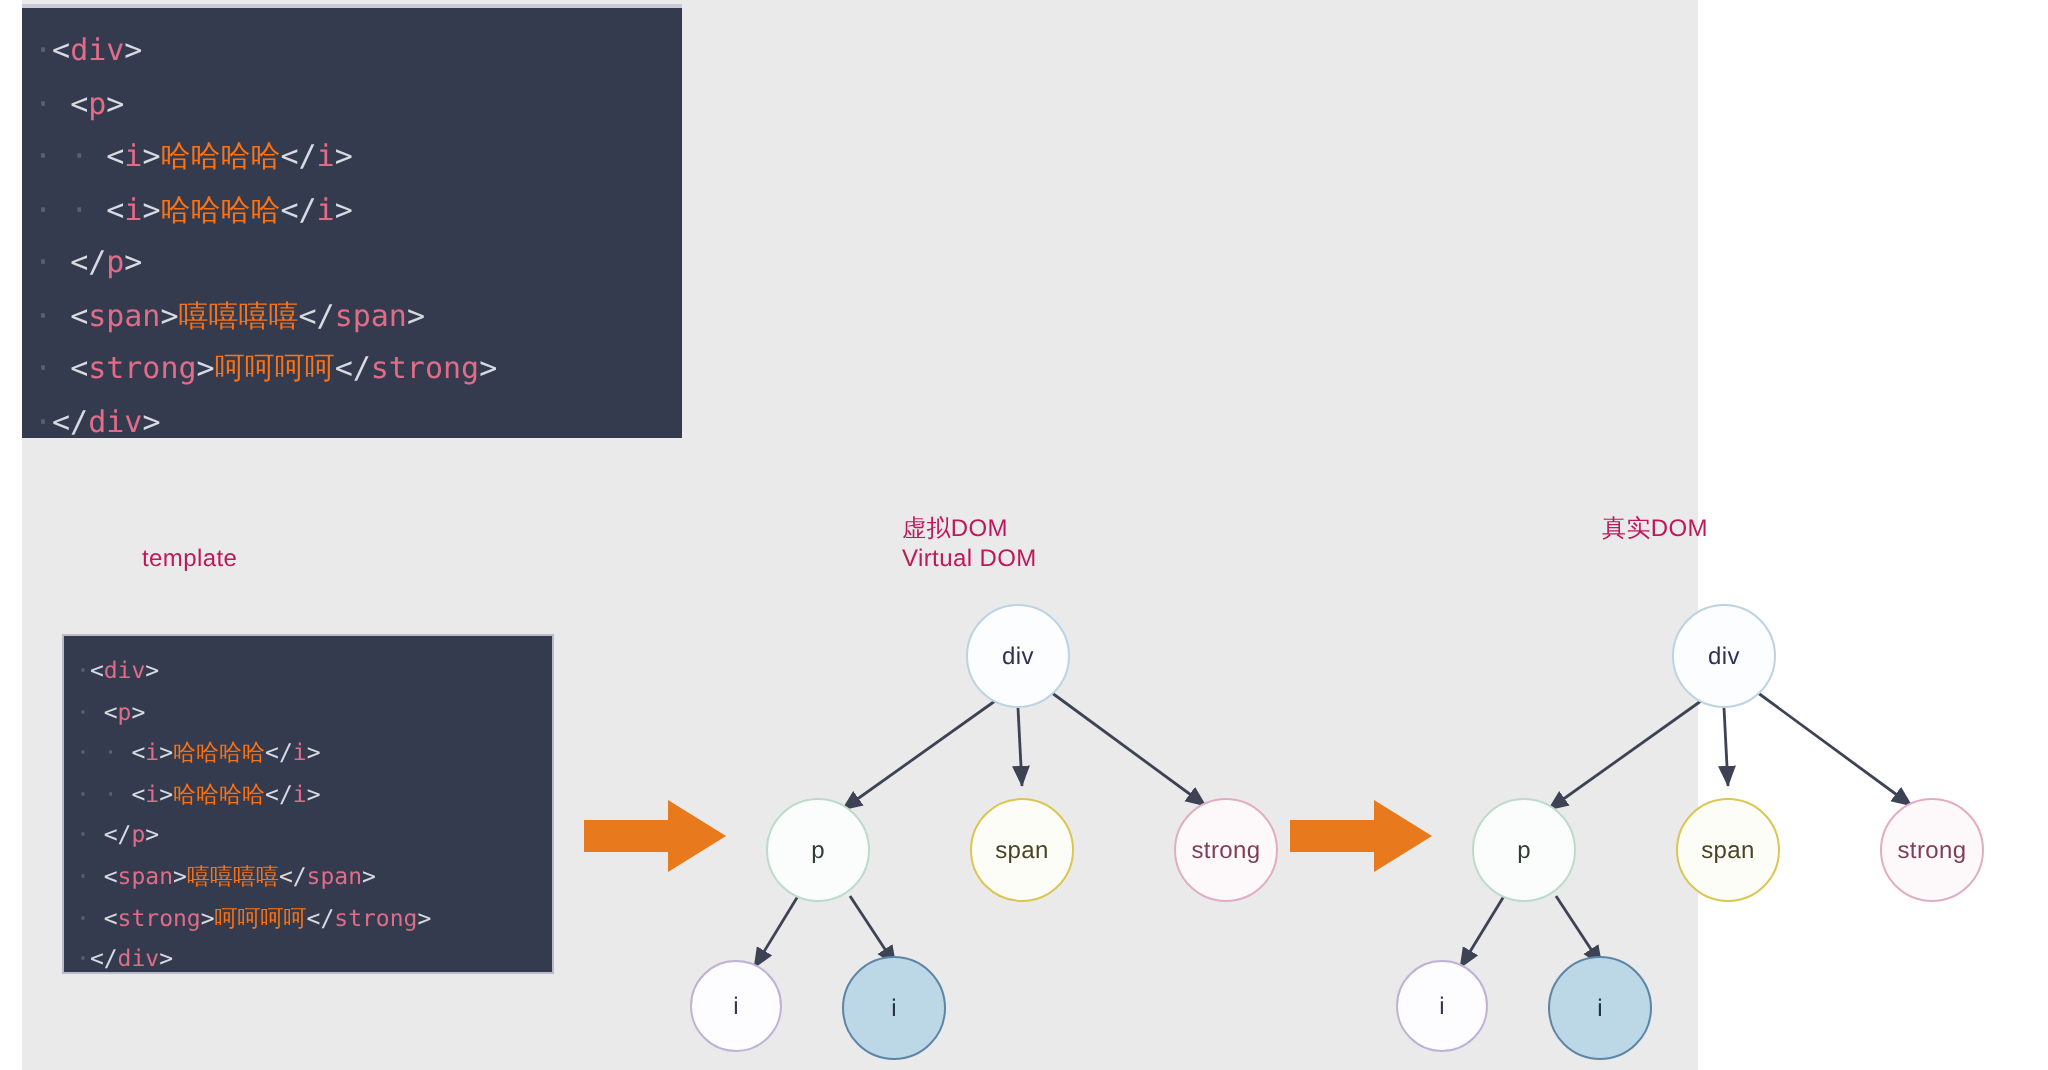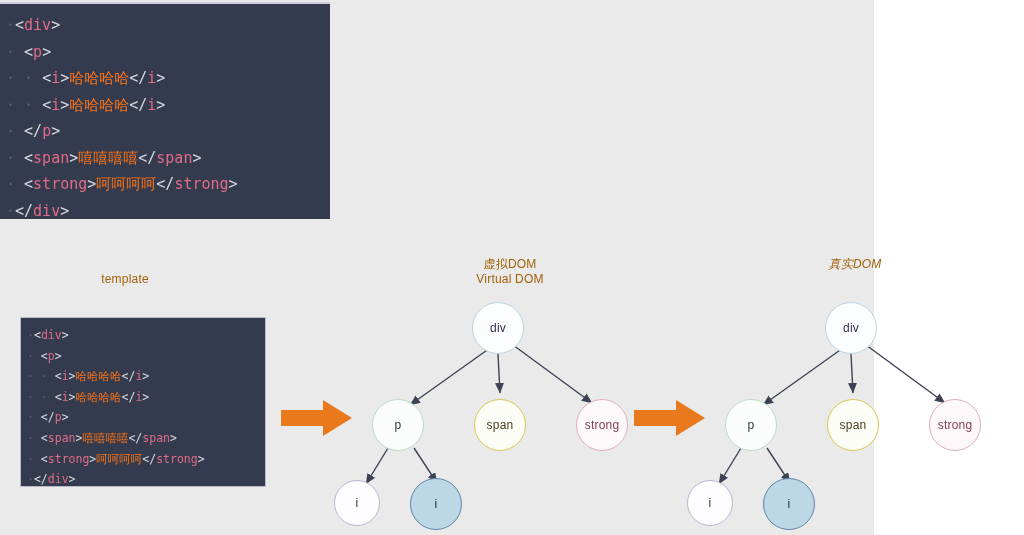--- a/index.html
+++ b/index.html
@@ -11,25 +11,24 @@
     width: 1024px;
     height: 535px;
     position: relative;
     overflow: hidden;
     font-family: "Liberation Sans", "DejaVu Sans", sans-serif;
   }
 
   
   #canvas {
     position: absolute;
-    left: 0; top: 0;
+    left: 11px; top: 0;
     width: 838px;
     height: 535px;
     background: #eaeaea;
-    padding-left: 36px;
   }
 
   
   .code-block {
     position: absolute;
     background: #353b4f;
     box-sizing: border-box;
     font-family: "DejaVu Sans Mono", "Liberation Mono", monospace;
     color: #d5d8e0;
     white-space: pre;
@@ -60,29 +59,28 @@
   .punc   { color: #d7dae2; }      
   .tag    { color: #e06c87; }      
   .txt    { color: #f97316; }      
   .guide  { color: #5a6078; }      
 
   .code-line { display: block; }
 
   
   .caption {
     position: absolute;
-    text-align: center;
-    color: #a16207;
+    color: #be185d;
     font-size: 12px;
     line-height: 15px;
     letter-spacing: .2px;
   }
   #cap-template { left: 60px;  top: 272px; width: 130px; }
   #cap-vdom     { left: 440px; top: 257px; width: 140px; }
-  #cap-rdom     { left: 790px; top: 257px; width: 130px; font-style: italic; }
+  #cap-rdom     { left: 790px; top: 257px; width: 130px; }
 
   
   .tree {
     position: absolute;
     top: 300px;
     width: 320px;
     height: 235px;
   }
   #tree-virtual { left: 330px; }
   #tree-real    { left: 683px; }

